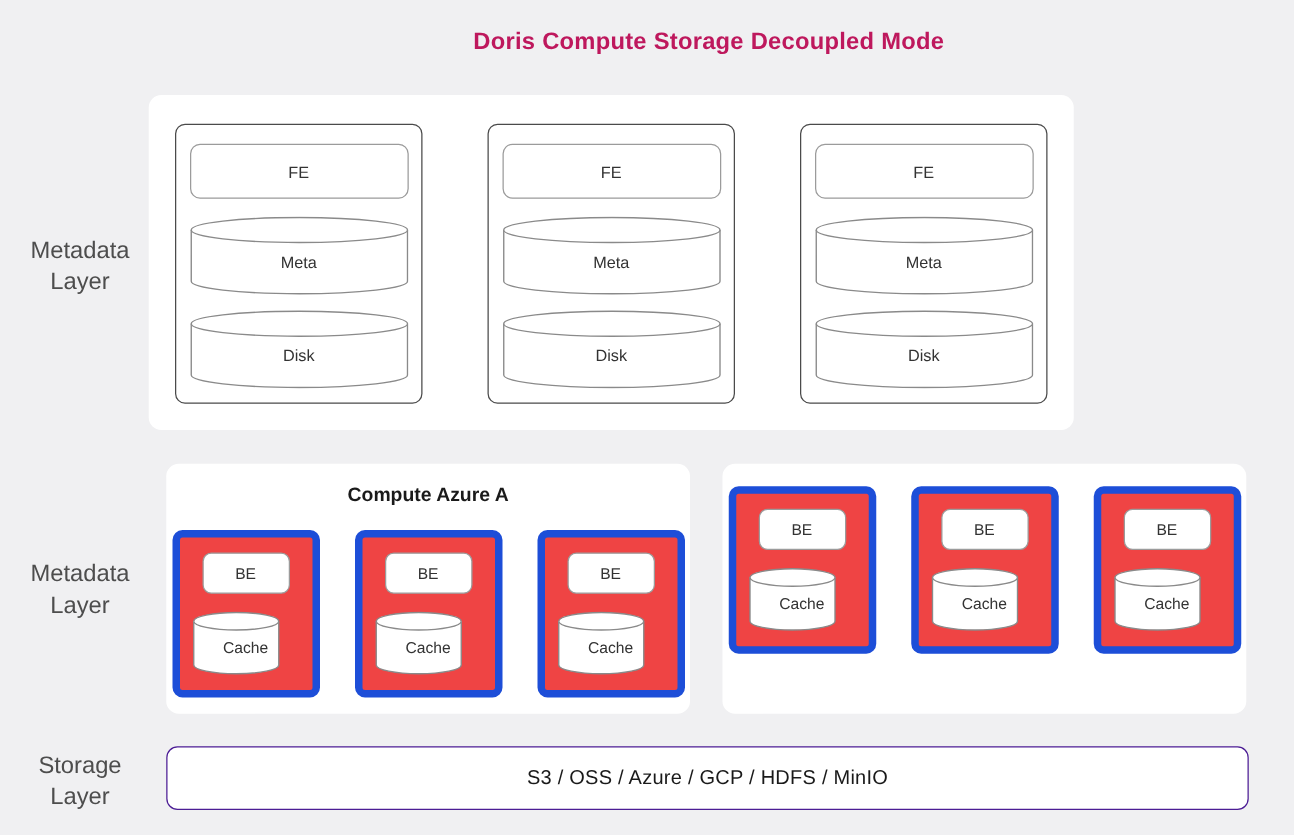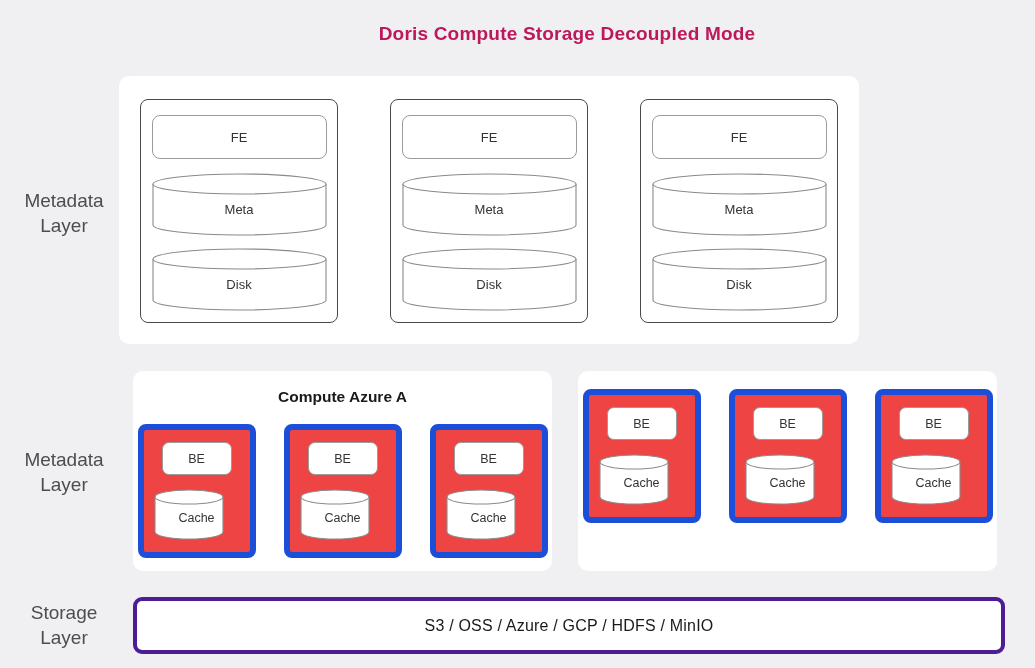--- a/index.html
+++ b/index.html
@@ -75,21 +75,21 @@
   }
   .be-box {
     width: 68px; height: 31px; margin: 12px auto 0 auto;
     border: 1px solid #9b9b9b; border-radius: 7px;
     display: flex; align-items: center; justify-content: center;
     font-size: 12.5px; color: #333; background: #fff;
   }
 
   .storage-box {
     position: absolute; left: 133px; top: 597px; width: 864px; height: 49px;
-    background: #ffffff; border: 4px solid #4c1d95; border-radius: 9px;
+    background: #ffffff; border: 1px solid #4c1d95; border-radius: 9px;
     display: flex; align-items: center; justify-content: center;
     font-size: 16px; font-weight: 500; color: #1a1a1a; letter-spacing: 0.2px;
   }
 </style>
 </head>
 <body>
 
 <div class="canvas">
 
   <div class="page-title">Doris Compute Storage Decoupled Mode</div>

